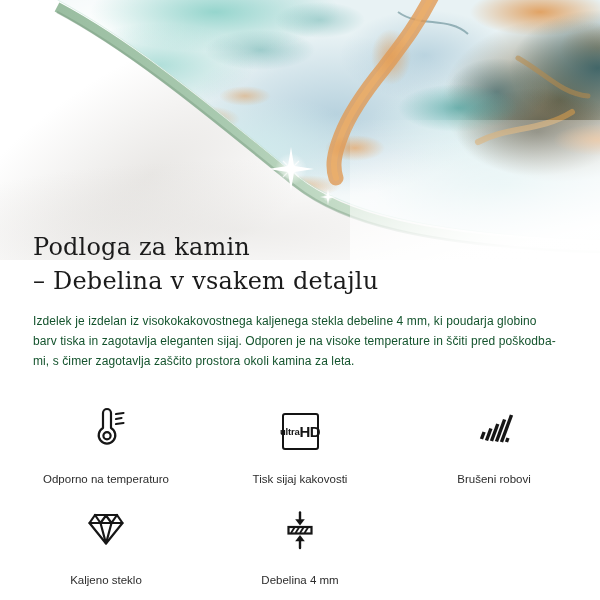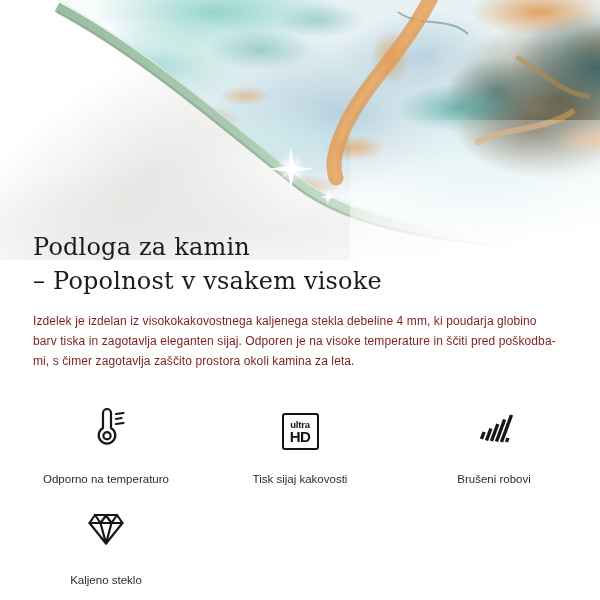--- a/index.html
+++ b/index.html
@@ -3,30 +3,30 @@
 <meta charset="utf-8">
 <style>
   html,body{margin:0;padding:0;background:#fff;}
   .page{position:relative;width:600px;height:600px;background:#ffffff;overflow:hidden;
         font-family:"Liberation Sans",sans-serif;}
   .hero{position:absolute;top:0;left:0;width:600px;height:260px;}
   .content{position:relative;z-index:1;padding-top:230px;}
   .headline{margin:0 0 0 33px;font-family:"DejaVu Serif",serif;font-weight:400;
             font-size:24px;line-height:34px;color:#1b1b1b;letter-spacing:.2px;}
   .headline span{display:block;}
-  .desc{margin:13px 0 0 33px;font-size:12px;line-height:20px;color:#7f1d1d;
+  .desc{margin:13px 0 0 33px;font-size:12px;line-height:20px;color:#14532d;
         white-space:pre;letter-spacing:.1px;}
   .features{margin-top:33px;display:grid;grid-template-columns:repeat(3,194px);
             row-gap:20px;padding-left:9px;}
   .feature{display:flex;flex-direction:column;align-items:center;}
   .icon-slot{height:46px;display:flex;align-items:flex-end;justify-content:center;}
   .feature-label{margin-top:23px;font-size:11.5px;color:#2c2c2c;white-space:nowrap;}
   .icon-stroke{stroke:#161616;fill:none;stroke-width:2.2;stroke-linecap:round;stroke-linejoin:round;}
   .uhd-box{width:33px;height:33px;border:2.5px solid #141414;border-radius:3px;
-           display:flex;flex-direction:column;align-items:center;justify-content:center;
+           display:flex;flex-direction:row;align-items:center;justify-content:center;
            color:#141414;font-weight:bold;}
   .uhd-top{font-size:9.5px;line-height:10px;letter-spacing:-.2px;}
   .uhd-bottom{font-size:15px;line-height:14px;letter-spacing:-.5px;}
 </style>
 </head>
 <body>
 
 <div class="page">
 
   <div class="hero">
@@ -149,21 +149,21 @@
       <circle cx="328" cy="197" r="5" fill="url(#gW)" opacity=".9"></circle>
       <polygon points="328,189 329.5,197 328,205 326.5,197" fill="#ffffff" opacity=".9"></polygon>
       <polygon points="320,197 328,195.5 336,197 328,198.5" fill="#ffffff" opacity=".9"></polygon>
     </svg>
   </div>
 
   <div class="content">
 
     <h1 class="headline">
       <span>Podloga za kamin</span>
-      <span>– Popolnost v vsakem visoke</span>
+      <span>– Debelina v vsakem detajlu</span>
     </h1>
 
     <p class="desc">Izdelek je izdelan iz visokokakovostnega kaljenega stekla debeline 4 mm, ki poudarja globino
 barv tiska in zagotavlja eleganten sijaj. Odporen je na visoke temperature in ščiti pred poškodba-
 mi, s čimer zagotavlja zaščito prostora okoli kamina za leta.</p>
 
     <div class="features">
 
       <div class="feature">
         <div class="icon-slot">
@@ -208,16 +208,34 @@
           <svg width="44" height="44" viewBox="0 0 44 44">
             <path class="icon-stroke" stroke-width="2" d="M11,8 L33,8 L38.5,16 L22,36.5 L5.5,16 Z"></path>
             <path class="icon-stroke" stroke-width="2" d="M5.5,16 H38.5"></path>
             <path class="icon-stroke" stroke-width="2" d="M11,8 L16.5,16 L22,8.5 L27.5,16 L33,8"></path>
             <path class="icon-stroke" stroke-width="2" d="M16.5,16 L22,36.5 M27.5,16 L22,36.5"></path>
           </svg>
         </div>
         <div class="feature-label">Kaljeno steklo</div>
       </div>
 
+      <div class="feature">
+        <div class="icon-slot">
+          <svg width="44" height="44" viewBox="0 0 44 44">
+            <path d="M22,5.5 V12" stroke="#161616" stroke-width="2.4" stroke-linecap="round"></path>
+            <polygon points="22,18.5 17.2,12.2 26.8,12.2" fill="#161616"></polygon>
+            <rect x="10.5" y="20" width="23" height="6.5" fill="none" stroke="#161616" stroke-width="2.2"></rect>
+            <g stroke="#161616" stroke-width="1.8">
+              <path d="M13,26 L16.5,20.5"></path>
+                <path d="M17.5,26 L21,20.5"></path>
+              <path d="M22,26 L25.5,20.5"></path>
+                <path d="M26.5,26 L30,20.5"></path>
+            </g>
+            <path d="M22,41 V34.5" stroke="#161616" stroke-width="2.4" stroke-linecap="round"></path>
+            <polygon points="22,28 17.2,34.3 26.8,34.3" fill="#161616"></polygon>
+          </svg>
+        </div>
+        <div class="feature-label">Debelina 4 mm</div>
+      </div>
 
     </div>
   </div>
 </div>
 
 </body></html>

